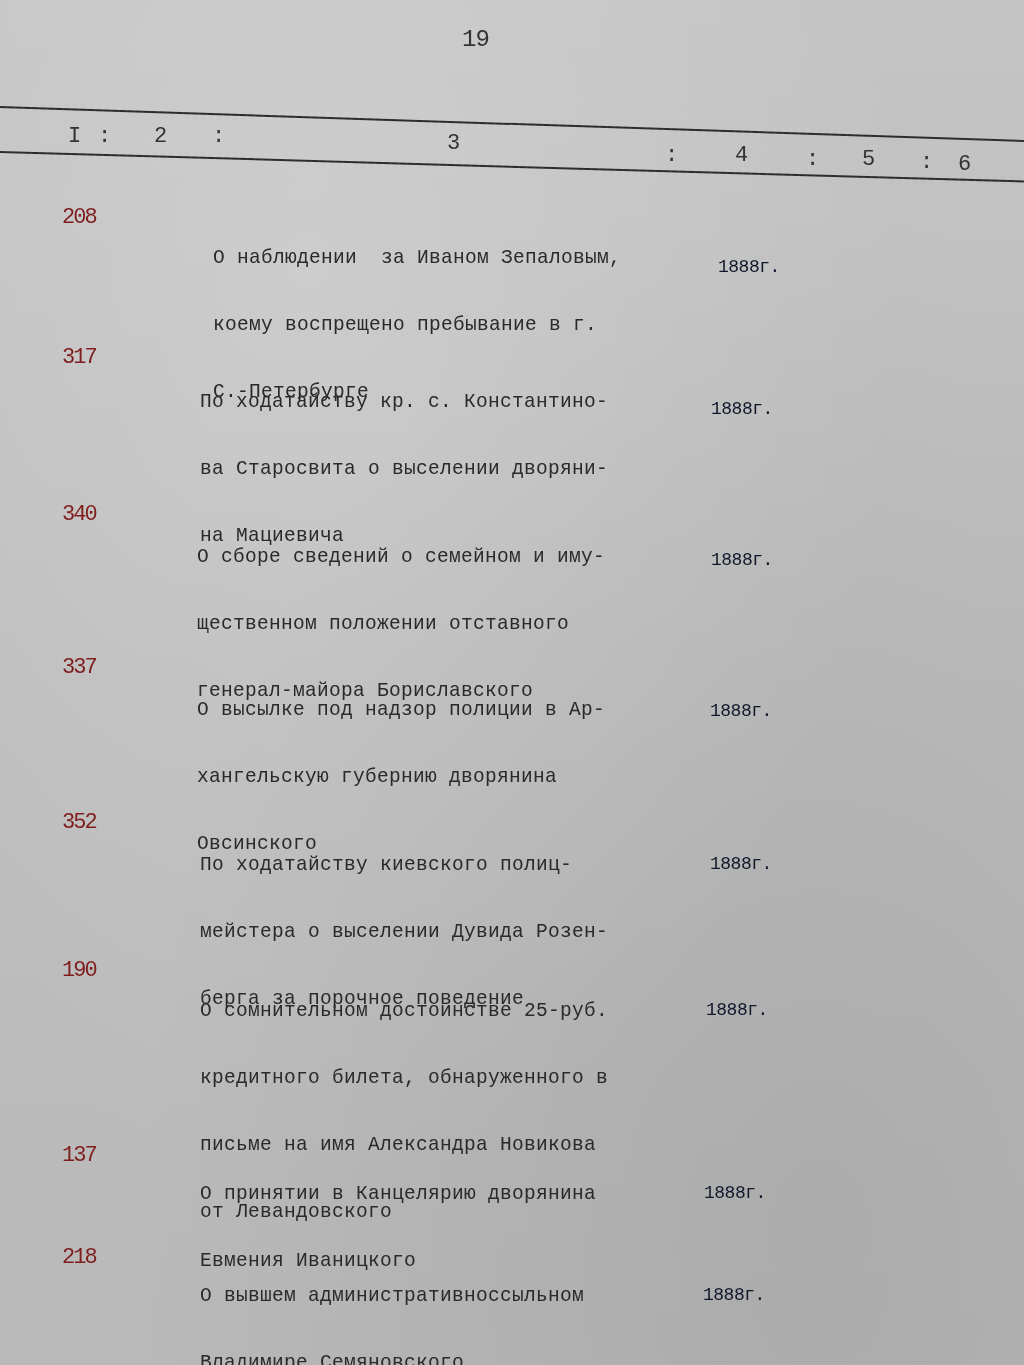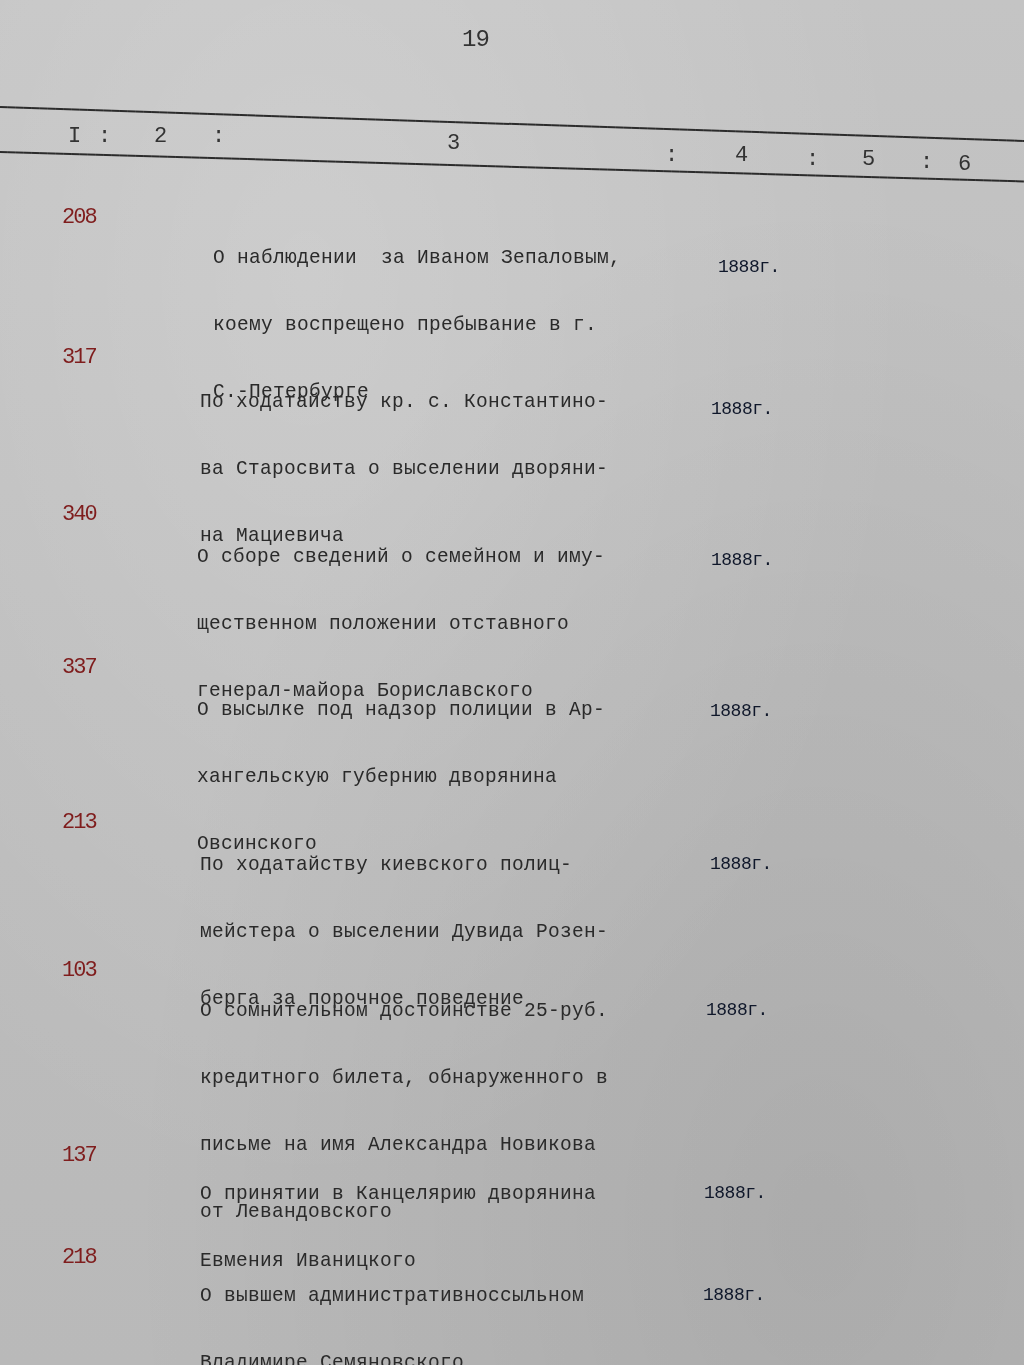--- a/index.html
+++ b/index.html
@@ -140,31 +140,31 @@
   <span class="num">337</span>
   <div class="title" style="left:197px;top:4px;">
     <span class="line">О высылке под надзор полиции в Ар-</span>
     <span class="line">хангельскую губернию дворянина</span>
     <span class="line">Овсинского</span>
   </div>
   <span class="year" style="left:710px;top:6px;">1888г.</span>
 </div>
 
 <div class="entry" style="top:810px;">
-  <span class="num">213</span>
+  <span class="num">352</span>
   <div class="title" style="left:200px;top:4px;">
     <span class="line">По ходатайству киевского полиц-</span>
     <span class="line">мейстера о выселении Дувида Розен-</span>
     <span class="line">берга за порочное поведение</span>
   </div>
   <span class="year" style="left:710px;top:4px;">1888г.</span>
 </div>
 
 <div class="entry" style="top:958px;">
-  <span class="num">103</span>
+  <span class="num">190</span>
   <div class="title" style="left:200px;top:2px;">
     <span class="line">О сомнительном достоинстве 25-руб.</span>
     <span class="line">кредитного билета, обнаруженного в</span>
     <span class="line">письме на имя Александра Новикова</span>
     <span class="line">от Левандовского</span>
   </div>
   <span class="year" style="left:706px;top:2px;">1888г.</span>
 </div>
 
 <div class="entry" style="top:1143px;">

